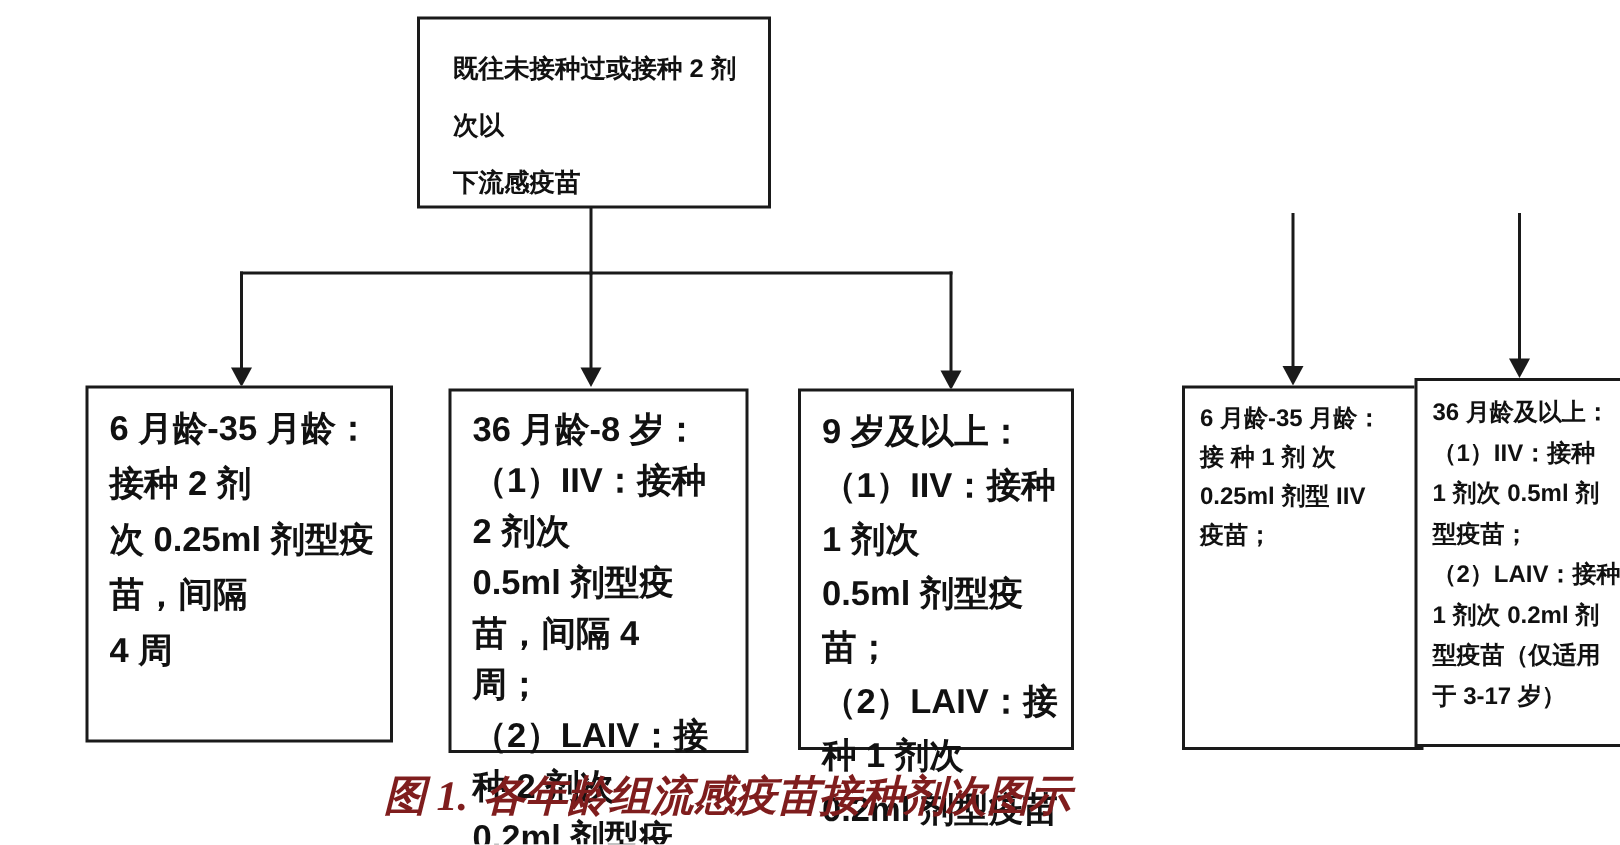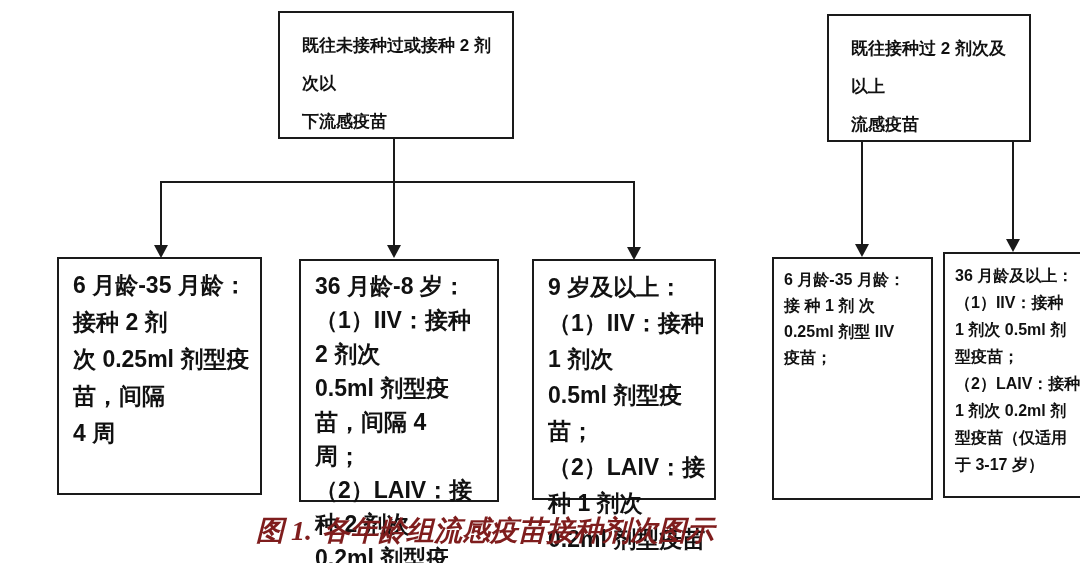--- a/index.html
+++ b/index.html
@@ -78,22 +78,20 @@
   .caption .fig-no { margin-right: 10px; }
 </style>
 </head>
 <body>
 
 <div class="figure-canvas">
 
   <div class="node root-text node-text" style="left:254px; top:11px; width:236px; height:128px;">既往未接种过或接种 2 剂次以
 下流感疫苗</div>
 
-  <div class="node root-text node-text" style="left:803px; top:14px; width:204px; height:128px;">既往接种过 2 剂次及以上
-流感疫苗</div>
 
   <div class="vline" style="left:369px; top:138px; height:45px;"></div>
   <div class="hline" style="left:136px; top:181px; width:475px;"></div>
 
   <div class="vline" style="left:136px; top:181px; height:65px;"></div>
   <div class="arrowhead" style="left:130px; top:245px;"></div>
 
   <div class="vline" style="left:369px; top:181px; height:65px;"></div>
   <div class="arrowhead" style="left:363px; top:245px;"></div>
 
@@ -118,21 +116,21 @@
 0.2ml 剂型疫苗，间隔 4
 周</div>
 
   <div class="node wide-text node-text" style="left:508px; top:259px; width:184px; height:241px; line-height:36px;">9 岁及以上：
 （1）IIV：接种 1 剂次
 0.5ml 剂型疫苗；
 （2）LAIV：接种 1 剂次
 0.2ml 剂型疫苗（仅适
 用于 9-17 岁）</div>
 
-  <div class="node narrow-text node-text" style="left:748px; top:257px; width:161px; height:243px;">6 月龄-35 月龄：
+  <div class="node narrow-text node-text" style="left:764px; top:257px; width:161px; height:243px;">6 月龄-35 月龄：
 接 种 1 剂 次
 0.25ml 剂型 IIV
 疫苗；</div>
 
   <div class="node narrow-text node-text" style="left:919px; top:252px; width:161px; height:246px; line-height:27px;">36 月龄及以上：
 （1）IIV：接种
 1 剂次 0.5ml 剂
 型疫苗；
 （2）LAIV：接种
 1 剂次 0.2ml 剂

